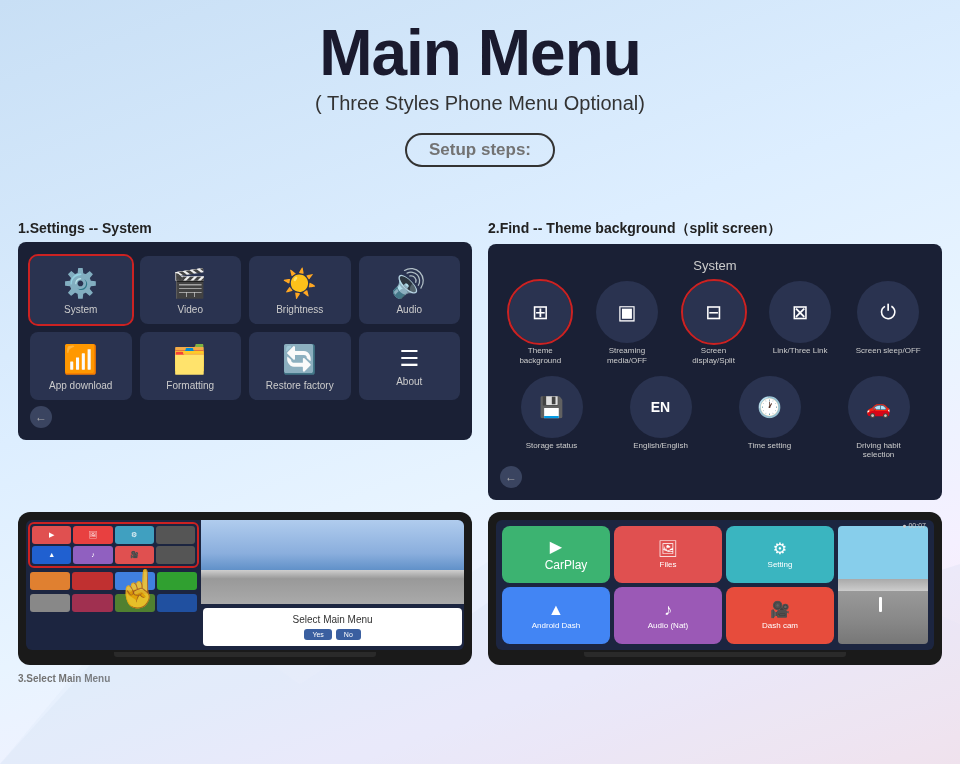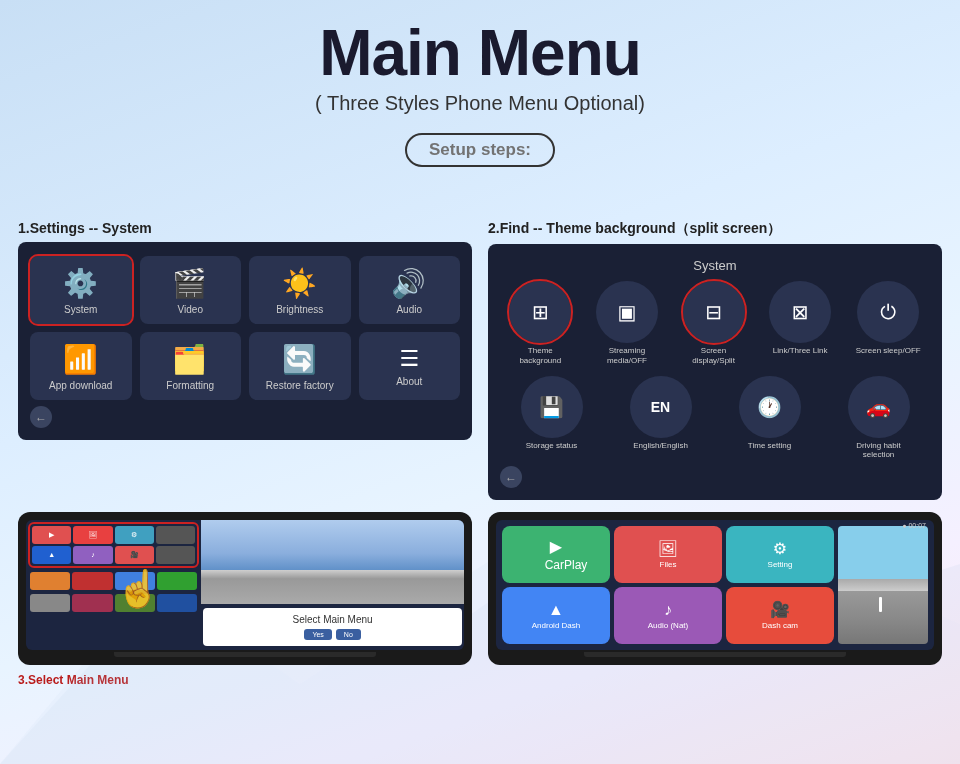--- a/index.html
+++ b/index.html
@@ -188,23 +188,23 @@
 
     .device-left {
       width: 40%;
       padding: 4px;
       display: flex;
       flex-direction: column;
       gap: 2px;
     }
 
     .step-label {
-      font-size: 12px;
+      font-size: 10px;
       font-weight: 600;
-      color: #b91c1c;
+      color: #737373;
       margin-top: 8px;
     }
 
     
     .dialog-box {
       background: #fff;
       border-radius: 4px;
       text-align: center;
       padding: 6px 8px;
       margin: 4px 2px 2px;

